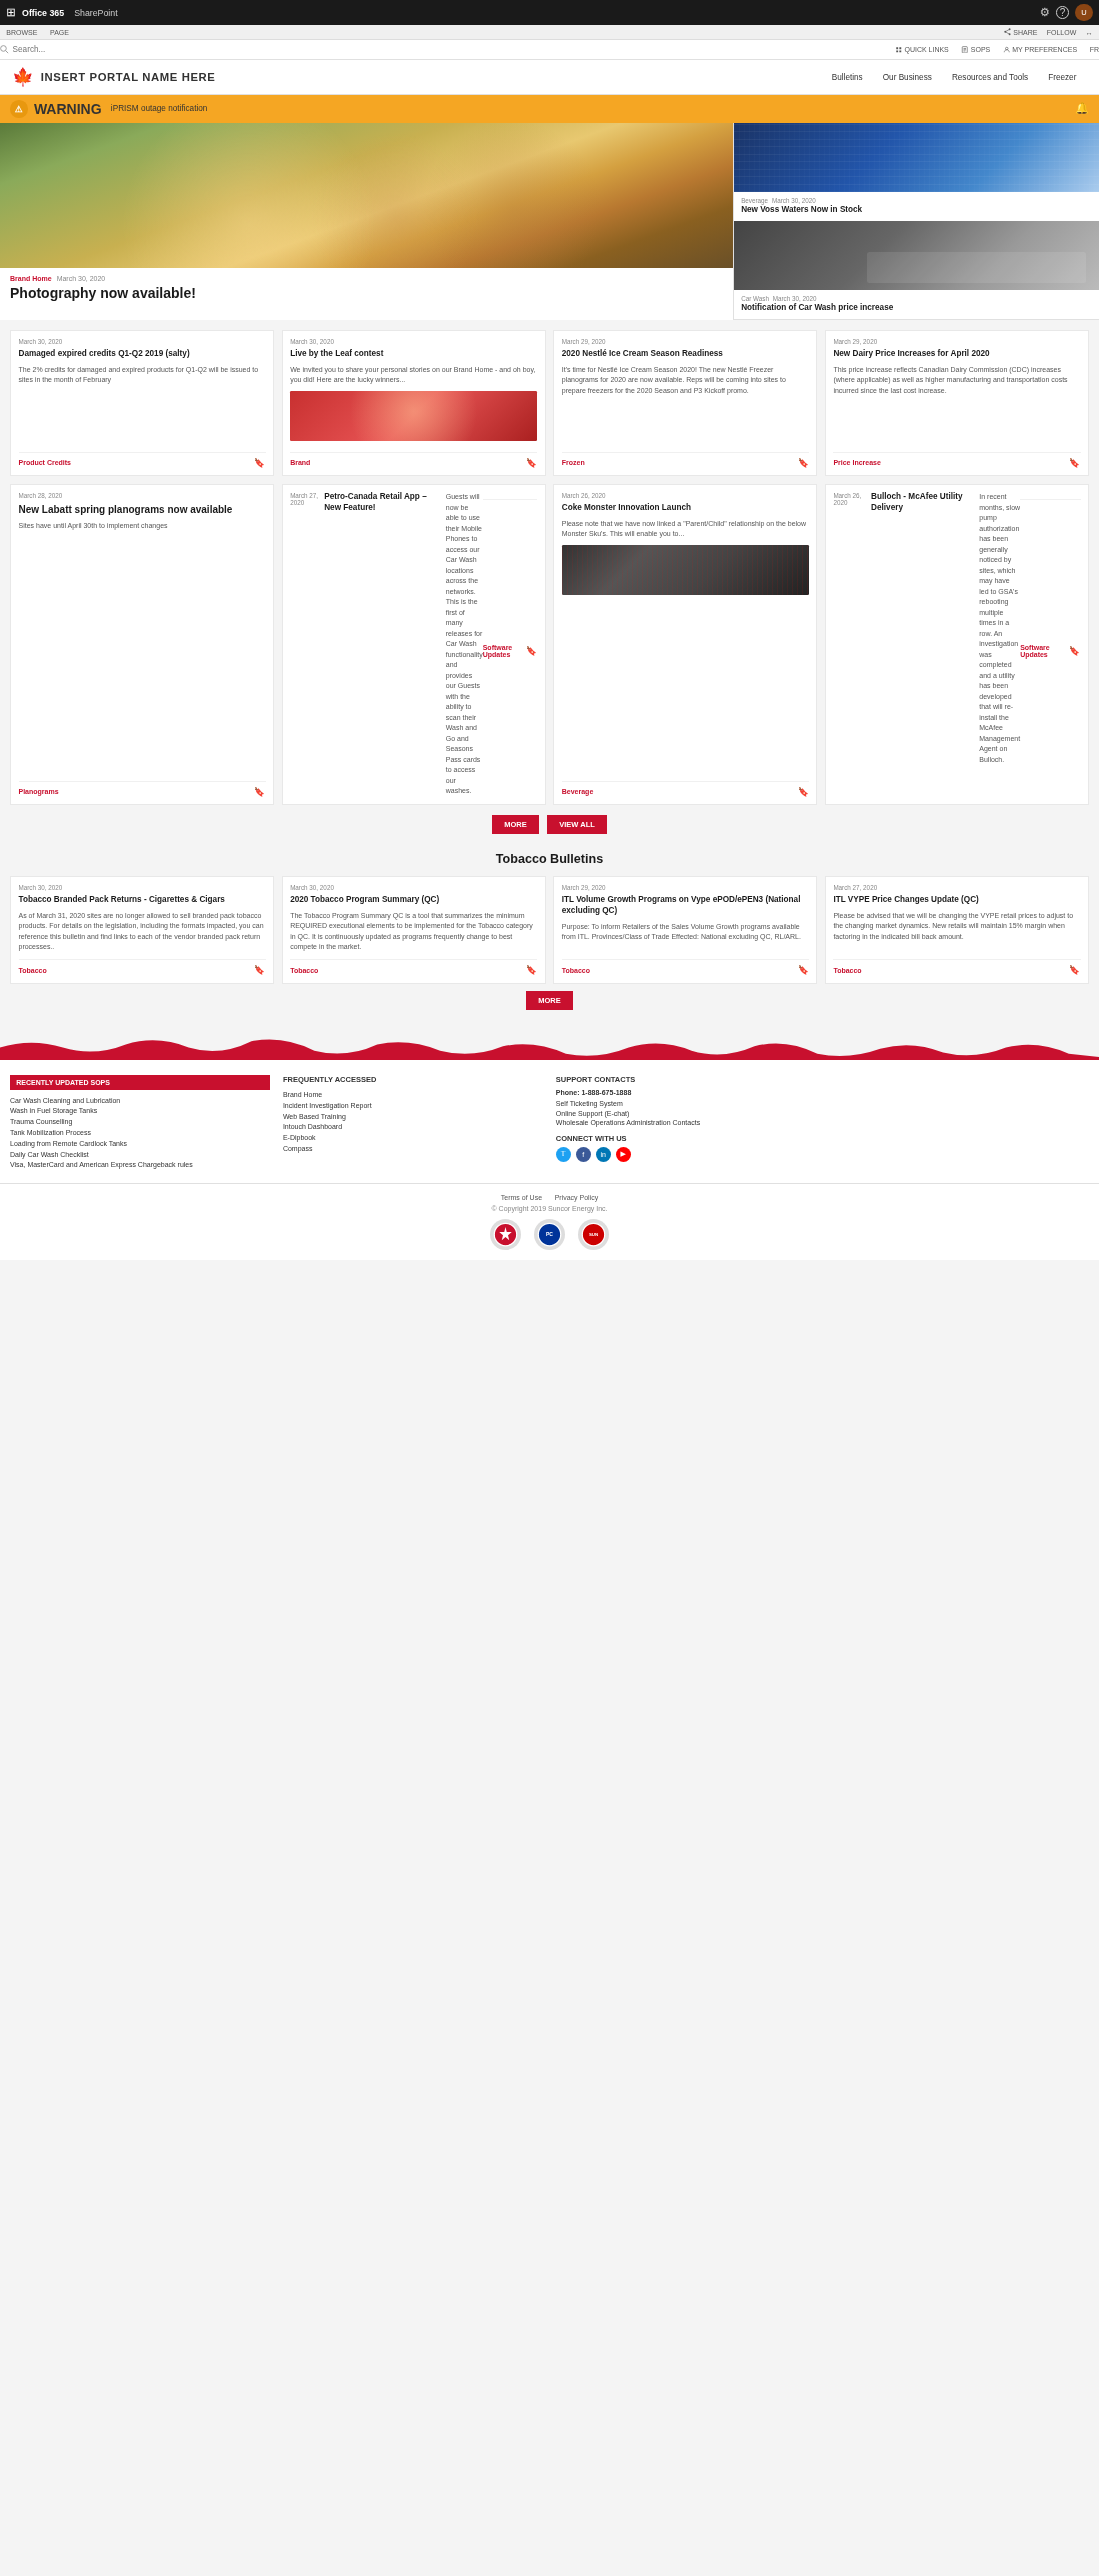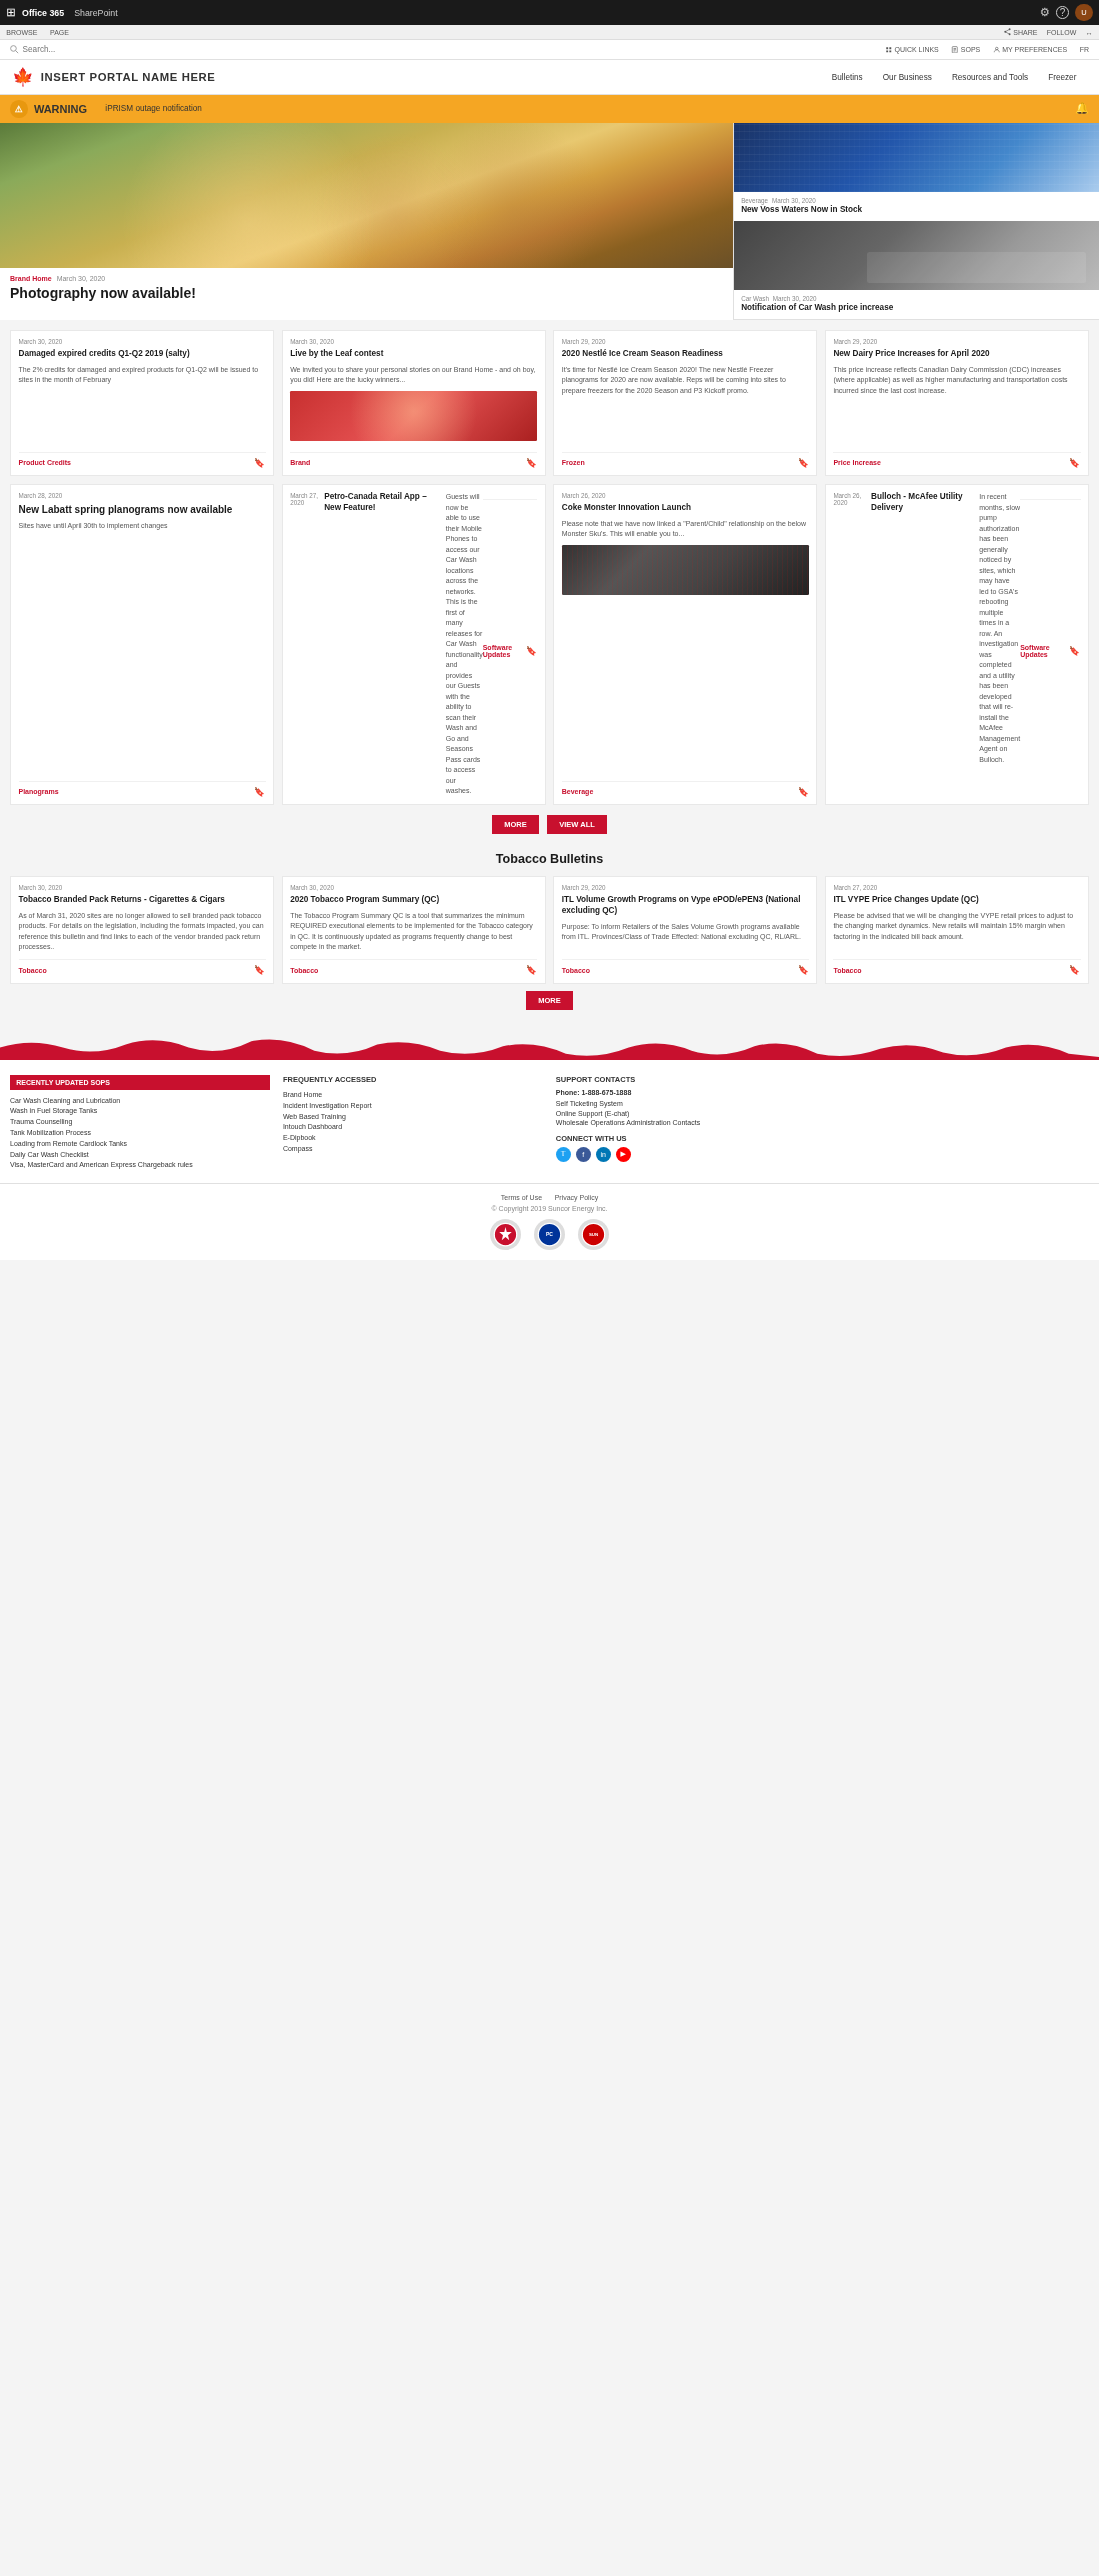--- a/index.html
+++ b/index.html
@@ -31,21 +31,21 @@
         </svg>
       <span>SHARE</span>
     </span>
     <span style="font-size:7px; color:#555; cursor:pointer;">
       <span>FOLLOW</span>
     </span>
     <span style="font-size:7px; color:#555;">↔</span>
   </div>
 </div>
 
-<div style="background:#fff; padding:5px 10px; display:flex; align-items:center; border-bottom:0.6px solid #e0e0e0;">
+<div style="background:#fff; padding:5px 0; display:flex; align-items:center; border-bottom:0.6px solid #e0e0e0;">
   <svg width="8.8" height="8.8" viewBox="0 0 14 14" fill="#999" style="margin-right:3.8px;">
       <circle cx="5.5" cy="5.5" r="4.5" stroke="#999" stroke-width="1.5" fill="none"></circle>
       <line x1="9" y1="9" x2="13" y2="13" stroke="#999" stroke-width="1.5"></line>
     </svg>
   <input type="text" style="border: none; outline: none; font-size: 8.2px; width: 126px; color: rgb(153, 153, 153);" placeholder="Search...">
   <div style="margin-left:auto; display:flex; gap:12.6px; align-items:center;">
     <a style="font-size:7px; color:#555; cursor:pointer; display:flex; align-items:center; gap:1.9px; text-decoration:none;">
       <svg width="7.5" height="7.5" viewBox="0 0 12 12" fill="#555">
           <path d="M2 2h3v3H2zm5 0h3v3H7zm0 5h3v3H7zm-5 0h3v3H2z"></path>
         </svg>
@@ -81,21 +81,21 @@
   <nav style="display:flex;">
     <a style="padding:6.3px 10px; font-size:8.2px; color:#333; text-decoration:none; cursor:pointer; white-space:nowrap;">Bulletins</a>
     <a style="padding:6.3px 10px; font-size:8.2px; color:#333; text-decoration:none; cursor:pointer; white-space:nowrap;">Our Business</a>
     <a style="padding:6.3px 10px; font-size:8.2px; color:#333; text-decoration:none; cursor:pointer; white-space:nowrap;">Resources and Tools</a>
     <a style="padding:6.3px 10px; font-size:8.2px; color:#333; text-decoration:none; cursor:pointer; white-space:nowrap;">Freezer</a>
   </nav>
 </div>
 
 <div style="background:#f5a623; display:flex; align-items:center; padding:5px 10px; gap:6.3px;">
   <div style="background:#e8980f; border-radius:50%; width:17.6px; height:17.6px; display:flex; align-items:center; justify-content:center; color:#fff; font-weight:bold; font-size:8.8px; flex-shrink:0;">⚠</div>
-  <span style="font-size:11px; font-weight:800; color:#333; margin-right:12px;">WARNING</span>
+  <span style="font-size:14px; font-weight:800; color:#333; margin-right:3px;">WARNING</span>
   <span style="font-size:8.2px; color:#333;">iPRISM outage notification</span>
   <span style="margin-left:auto; color:#fff; font-size:11.3px; cursor:pointer;">🔔</span>
 </div>
 
 <div style="display:grid; grid-template-columns:2fr 1fr; background:#fff;">
 
   <div style="cursor:pointer; position:relative; overflow:hidden;">
     <div style="width:100%; height:145px; background:linear-gradient(160deg, #5a7a3a 0%, #8aaa5a 15%, #c8b050 40%, #e8c870 55%, #d4a040 65%, #b87830 75%, #8a6020 85%, #6a5028 100%); position:relative; overflow:hidden;">
 
       <div style="position:absolute; bottom:0; left:10%; width:80%; height:100%; background:radial-gradient(circle at 30% 70%, rgba(255,220,150,0.4) 0%, transparent 30%), radial-gradient(circle at 55% 65%, rgba(200,140,80,0.3) 0%, transparent 25%), radial-gradient(circle at 75% 60%, rgba(180,120,60,0.3) 0%, transparent 20%);"></div>

